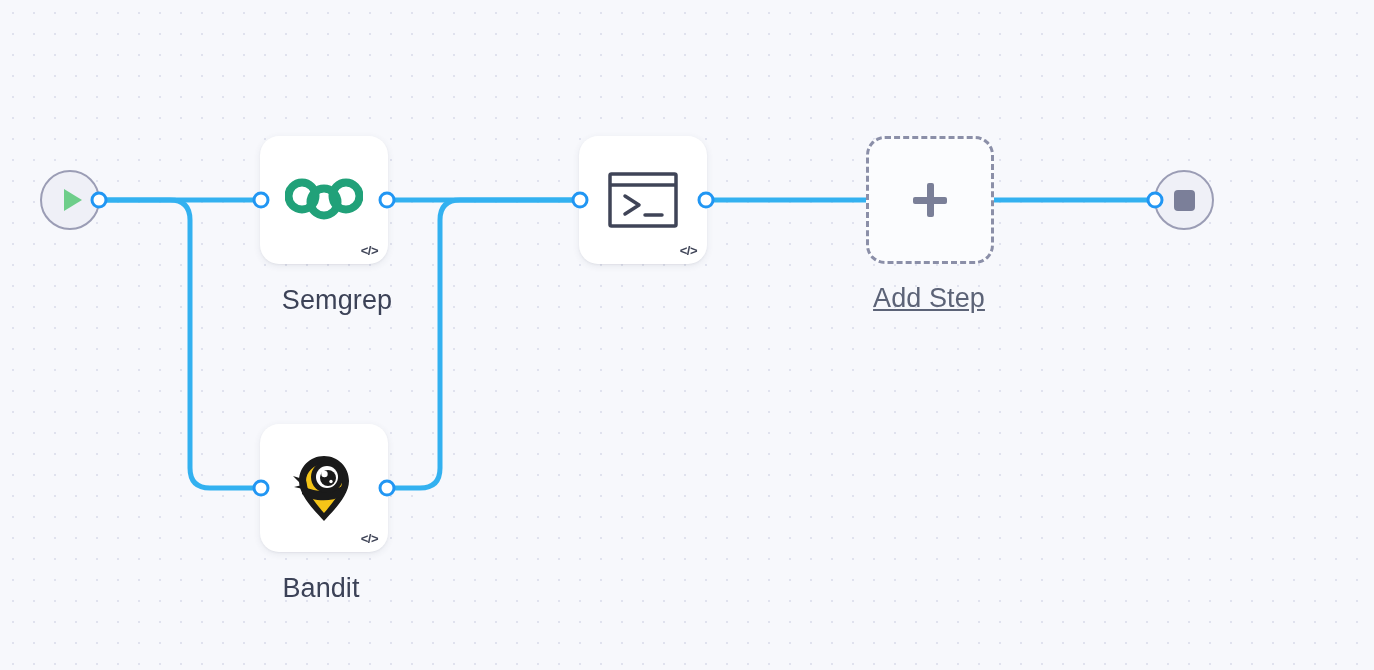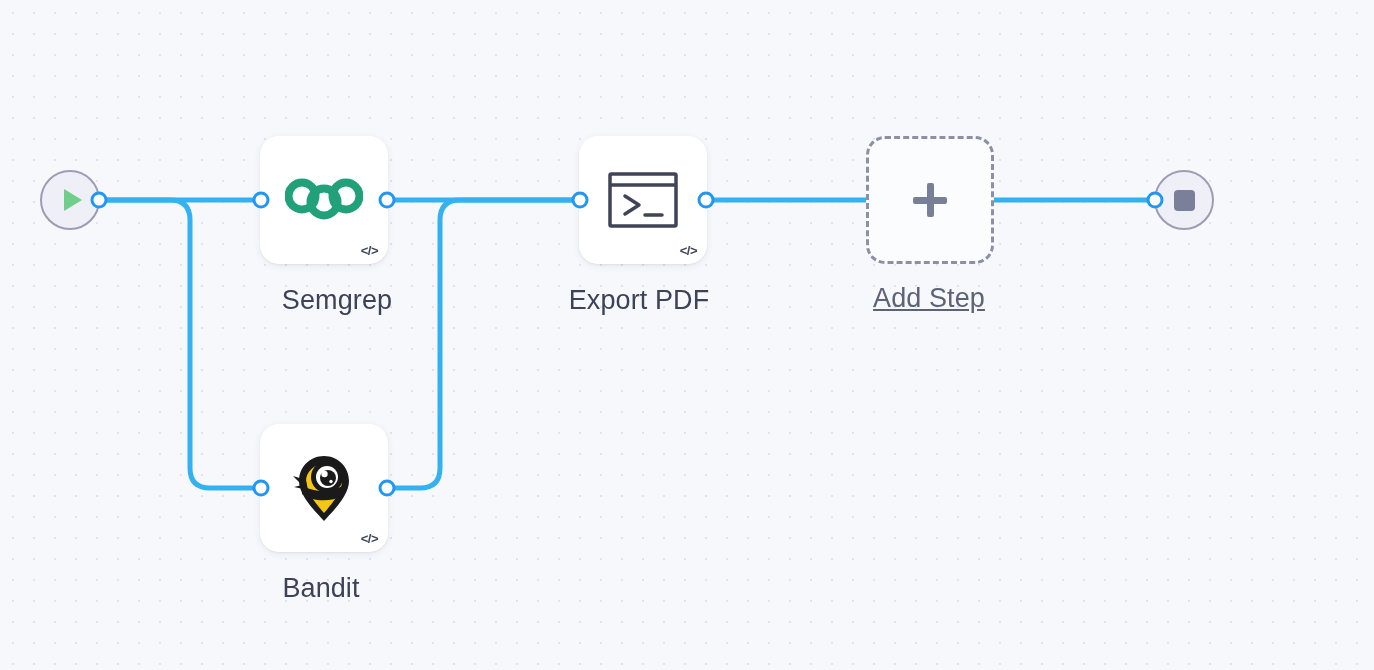--- a/index.html
+++ b/index.html
@@ -235,21 +235,20 @@
         <rect x="3" y="3" width="66" height="52" rx="1.5" fill="#ffffff" stroke="#3f4457" stroke-width="3.5"></rect>
         <line x1="3" y1="14" x2="69" y2="14" stroke="#3f4457" stroke-width="3.5"></line>
         <polyline points="18,25 32,34 18,43" fill="none" stroke="#3f4457" stroke-width="3.5" stroke-linecap="round" stroke-linejoin="round"></polyline>
         <line x1="38" y1="44" x2="55" y2="44" stroke="#3f4457" stroke-width="3.5" stroke-linecap="round"></line>
       </svg>
       <span class="code-badge">&lt;/&gt;</span>
     </div>
   </div>
   <div class="port" style="left:580px; top:200px;"></div>
   <div class="port" style="left:706px; top:200px;"></div>
-  <div class="node-label" style="left:639px; top:285px;">Export PDF</div>
 
   <div class="node" style="left:930px; top:200px;">
     <div class="card-dashed">
       <div class="plus-icon"></div>
     </div>
   </div>
   <div class="node-label muted" style="left:929px; top:283px;">Add Step</div>
 
   <div class="node" style="left:1184px; top:200px;">
     <div class="terminator">

